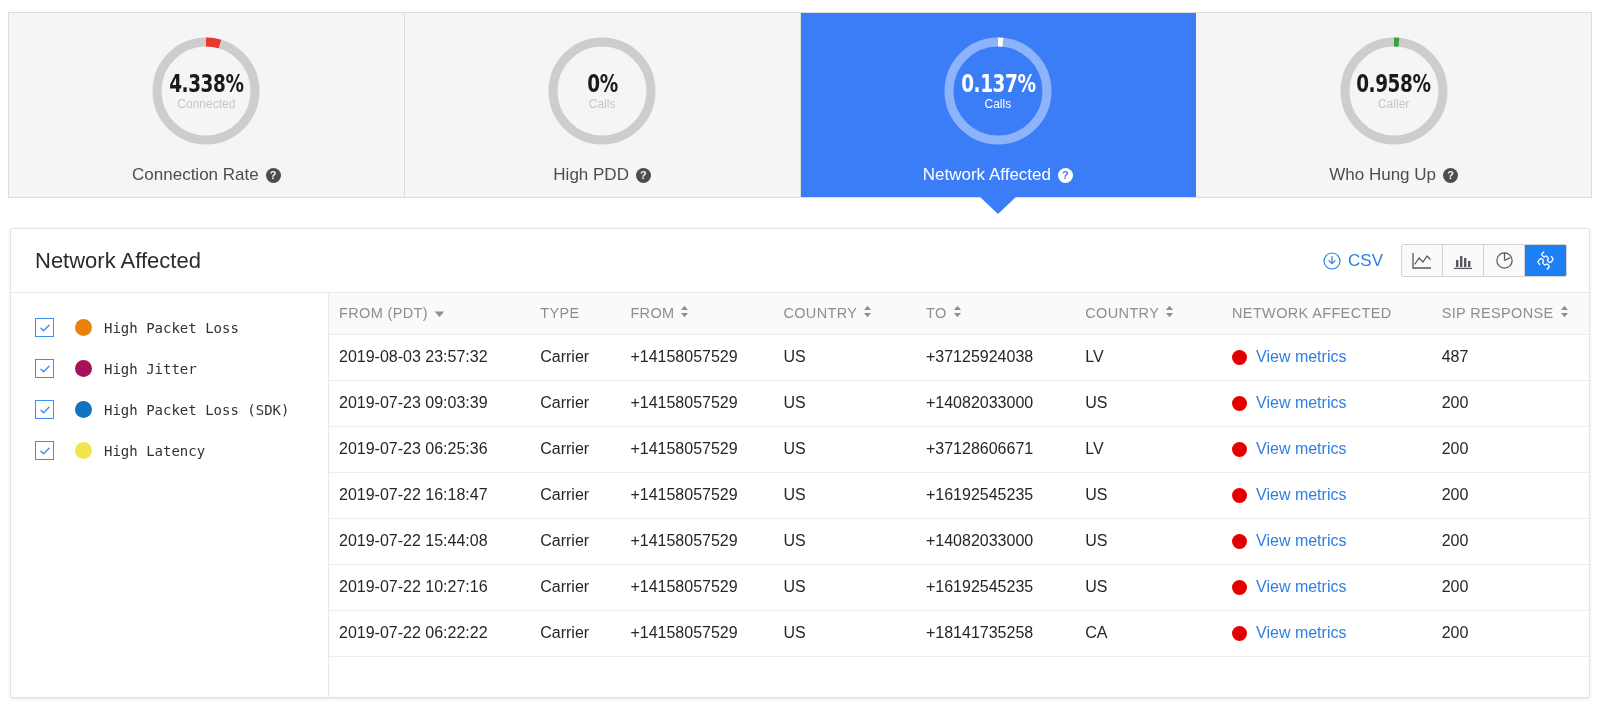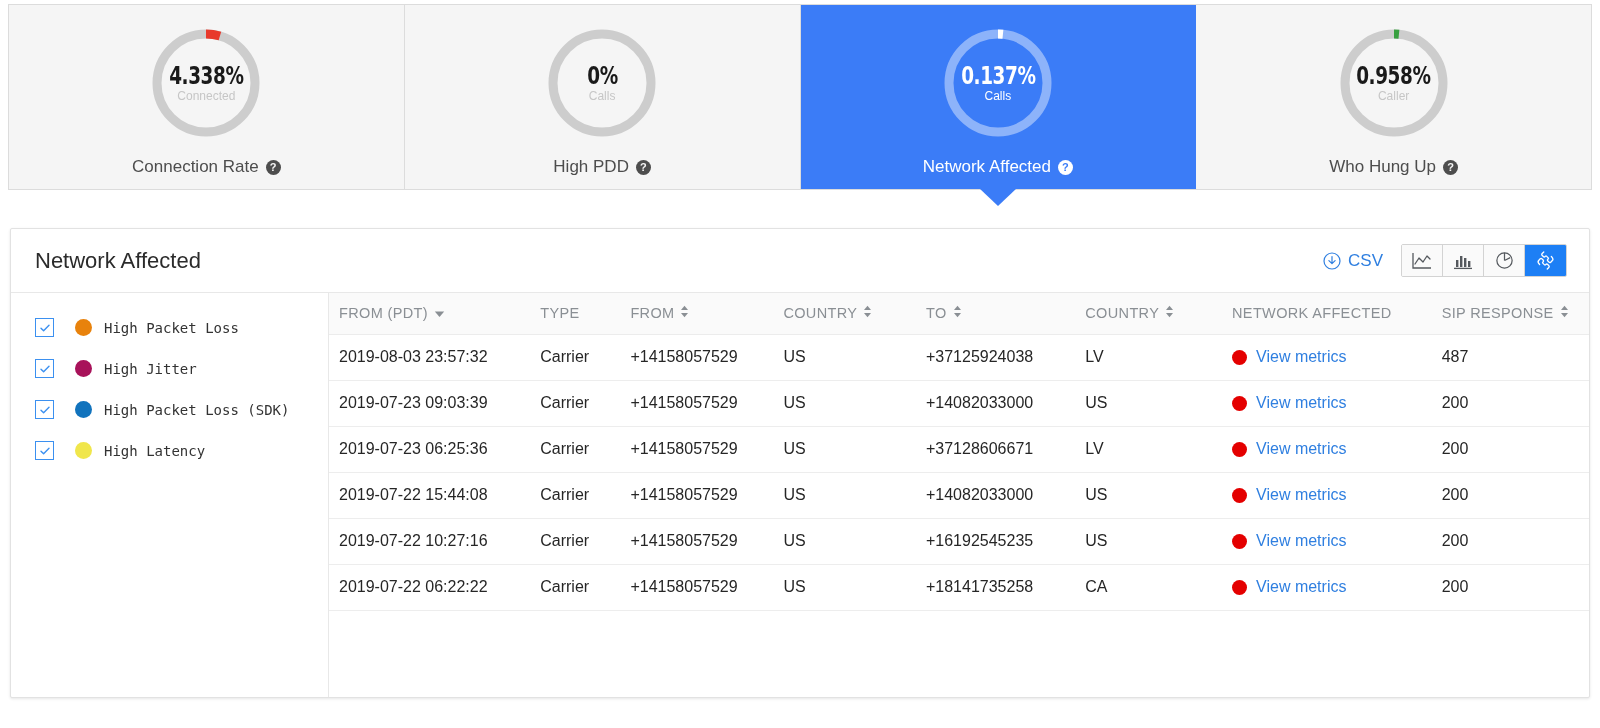--- a/index.html
+++ b/index.html
@@ -7,21 +7,21 @@
     margin: 0; padding: 0;
     width: 1600px; height: 728px;
     background: #ffffff;
     font-family: "Liberation Sans", sans-serif;
     overflow: hidden;
   }
   .page { position: relative; width: 1600px; height: 728px; background:#fff; }
 
   
   .kpi-strip {
-    position: absolute; left: 8px; top: 4px;
+    position: absolute; left: 8px; top: 12px;
     width: 1584px; height: 186px;
     display: flex;
     border: 1px solid #dcdcdc;
     background: #f9a8d4;
   }
   .kpi-card {
     flex: 1 1 0;
     position: relative;
     display: flex; flex-direction: column;
     align-items: center; justify-content: flex-start;
@@ -474,20 +474,35 @@
      <td>LV</td>
      <td>
        <span class="metrics-cell">
          <span class="metrics-dot" style="background:#e40000"></span>
          <span class="metrics-link">View metrics</span>
        </span>
      </td>
      <td>200</td>
               </tr>
               <tr>
+                <td class="date">2019-07-22 16:18:47</td>
+     <td>Carrier</td>
+     <td>+14158057529</td>
+     <td>US</td>
+     <td>+16192545235</td>
+     <td>US</td>
+     <td>
+       <span class="metrics-cell">
+         <span class="metrics-dot" style="background:#e40000"></span>
+         <span class="metrics-link">View metrics</span>
+       </span>
+     </td>
+     <td>200</td>
+              </tr>
+              <tr>
                 <td class="date">2019-07-22 15:44:08</td>
      <td>Carrier</td>
      <td>+14158057529</td>
      <td>US</td>
      <td>+14082033000</td>
      <td>US</td>
      <td>
        <span class="metrics-cell">
          <span class="metrics-dot" style="background:#e40000"></span>
          <span class="metrics-link">View metrics</span>

